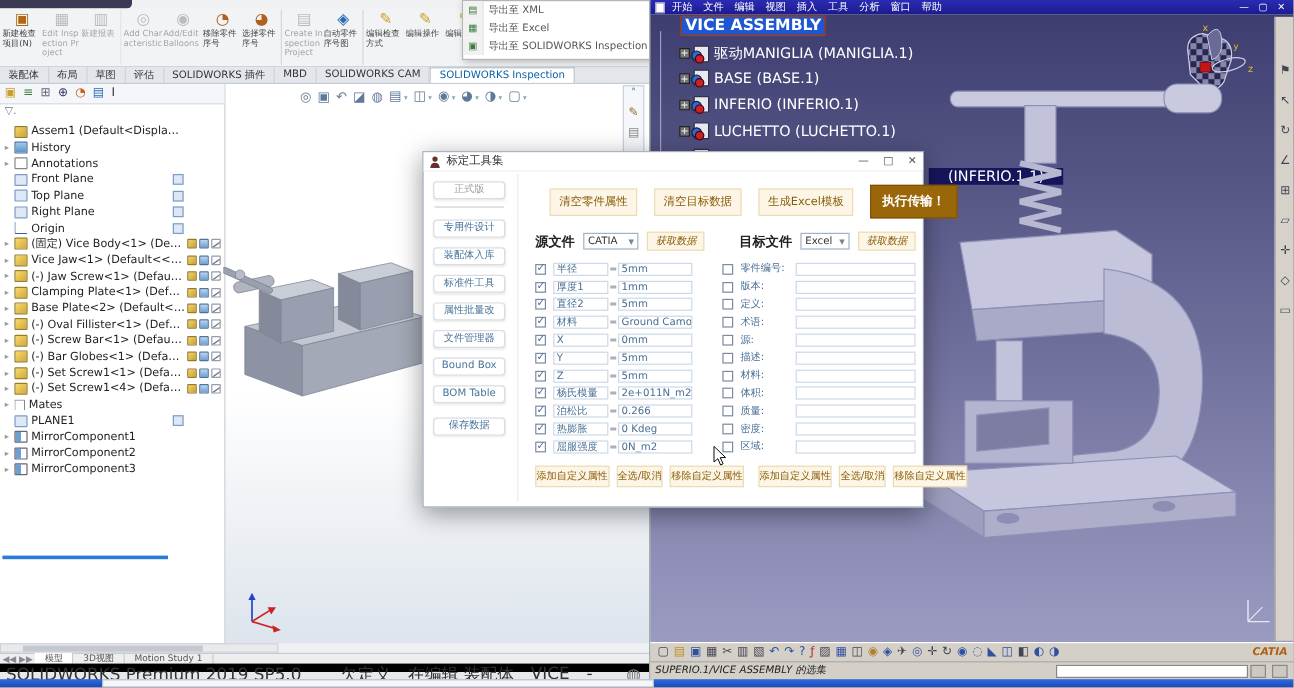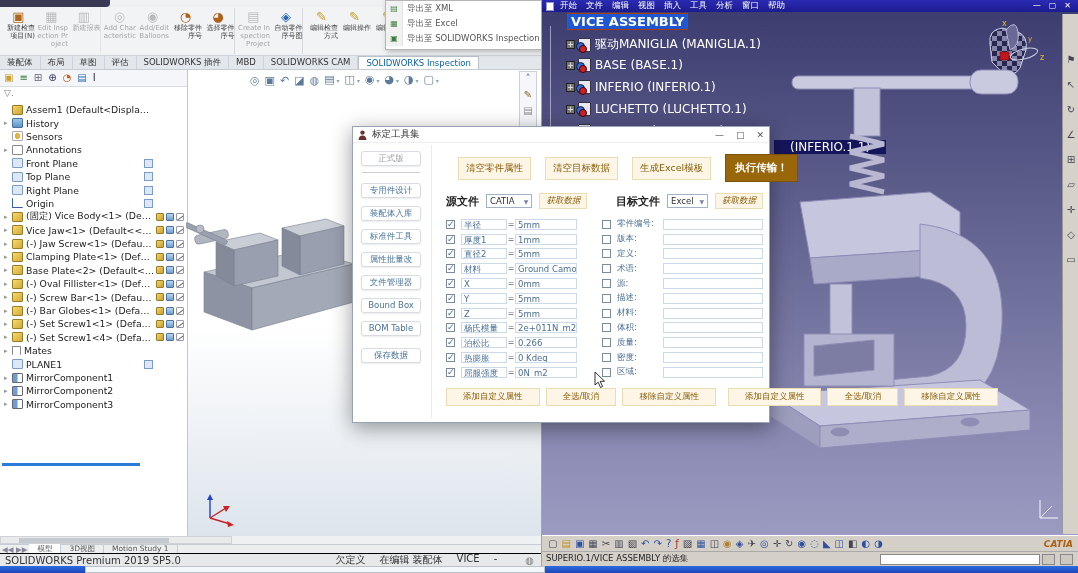--- a/index.html
+++ b/index.html
@@ -7,21 +7,21 @@
   body{font-family:"DejaVu Sans","Liberation Sans",sans-serif;background:#888;}
   #screen{position:relative;width:1078px;height:573px;overflow:hidden;background:#d4d0c8;}
   .abs{position:absolute;}
 
   
   #sw{left:0;top:0;width:541px;height:566px;background:#eef0f2;}
   #sw-topstrip{left:0;top:0;width:110px;height:7px;background:#3a3a55;border-radius:0 0 4px 0;}
   #sw-ribbon{left:0;top:7px;width:541px;height:49px;background:#f2f3f5;border-bottom:1px solid #cfd4da;display:flex;align-items:flex-start;padding:1px 2px;}
   .rb{width:33px;height:46px;display:flex;flex-direction:column;align-items:center;padding-top:2px;}
   .rb .ric{font-size:13px;line-height:14px;}
-  .rb .rlb{font-size:7px;line-height:8px;height:24px;width:33px;text-align:right;color:#444;overflow:hidden;word-break:break-all;}
+  .rb .rlb{font-size:7px;line-height:8px;height:24px;width:33px;text-align:left;color:#444;overflow:hidden;word-break:break-all;}
   .rb.grayed{opacity:.45;filter:grayscale(1);}
   .rb.endgroup{border-right:1px solid #d4d8dd;margin-right:2px;}
   #sw-tabs{left:0;top:56px;width:541px;height:14px;background:#e3e7ec;border-bottom:1px solid #c6ccd4;display:flex;align-items:stretch;}
   .swtab{font-size:8.5px;color:#333;padding:1px 7px 0 7px;border-right:1px solid #cdd3da;white-space:nowrap;}
   .swtab.active{background:#ffffff;color:#0a62a8;border:1px solid #b9c2cc;border-bottom:none;}
   
   #sw-panel{left:0;top:70px;width:188px;height:466px;background:#fff;border-right:1px solid #c0c7d0;}
   #fm-tabs{left:0;top:0;width:187px;height:17px;background:#f4f6f9;border-bottom:1px solid #d8dde3;display:flex;gap:6px;padding:1px 4px;align-items:center;}
   .fmt{font-size:10px;line-height:14px;}
   #fm-filter{left:0;top:18px;width:187px;height:13px;padding-left:4px;font-size:9px;color:#777;}
@@ -56,21 +56,21 @@
   .hu .dd{font-size:6px;color:#8aa;}
   #taskpane{left:331px;top:1px;width:18px;height:64px;background:#f5f7fa;border:1px solid #c9d2dc;display:flex;flex-direction:column;align-items:center;gap:6px;padding-top:2px;}
   #taskpane span{font-size:10px;color:#4a7ab5;line-height:10px;}
   
   #sw-hscroll{left:0;top:536px;width:232px;height:8px;background:#e8eaec;border:1px solid #cfd3d8;}
   #sw-hscroll .thumb{position:absolute;left:18px;top:1px;width:150px;height:5px;background:#c3c9cf;}
   #sw-doctabs{left:0;top:544px;width:541px;height:9px;background:#eceef0;border-top:1px solid #c6ccd4;display:flex;align-items:center;font-size:7.5px;color:#555;}
   .navbtn{padding:0 2px;color:#889;}
   .doctab{padding:0 8px;border-right:1px solid #c6ccd4;white-space:nowrap;}
   .doctab.active{background:#fff;}
-  #sw-status{left:0;top:553px;width:541px;height:13px;background:#e6e8ea;border-top:1px solid #000000;font-size:10px;color:#333;display:flex;align-items:center;padding:0 5px;}
+  #sw-status{left:0;top:553px;width:541px;height:13px;background:#e6e8ea;border-top:7px solid #000000;font-size:14px;color:#333;display:flex;align-items:center;padding:0 5px;}
   #sw-status .spacer{flex:1;}
   #sw-status span{margin-right:14px;white-space:nowrap;}
 
   
   #export-menu{left:385px;top:0;width:160px;height:50px;background:#fff;border:1px solid #b5b5b5;box-shadow:2px 2px 6px rgba(0,0,0,.25);}
   .mitem{height:15px;display:flex;align-items:center;font-size:8.5px;color:#555;white-space:nowrap;overflow:hidden;}
   .mitem .mic{width:17px;height:15px;background:#f1f1f1;border-right:1px solid #e3e3e3;display:flex;align-items:center;justify-content:center;font-size:8px;color:#3a7a3a;flex:none;}
   .mitem .mlb{padding-left:4px;}
 
   
@@ -91,21 +91,21 @@
   .crow .clbl{font-size:12px;color:#fff;}
   #ctree-line{position:absolute;left:8px;top:14px;width:1px;height:100px;background:rgba(230,230,245,.55);}
   .float-label{position:absolute;font-size:12px;color:#fff;background:#15155c;padding:0 16px;white-space:nowrap;}
   
   #catia-right{position:absolute;right:0;top:2px;width:17px;height:520px;background:#d6d2ca;border-left:1px solid #999;display:flex;flex-direction:column;align-items:center;gap:14px;padding-top:40px;}
   #catia-right span{font-size:10px;color:#445;line-height:11px;}
   
   #catia-tools{left:0;top:535px;width:537px;height:16px;background:#d4d0c8;border-top:1px solid #fff;display:flex;align-items:center;gap:3px;padding:0 6px;}
   .ctool{font-size:10px;line-height:12px;}
   #catia-logo{margin-left:auto;font-size:9px;font-style:italic;color:#b06010;font-weight:bold;}
-  #catia-status{left:0;top:551px;width:537px;height:15px;background:#d4d0c8;border-top:1px solid #aaa;display:flex;align-items:center;font-size:8.5px;color:#222;padding:0 4px;}
+  #catia-status{left:0;top:551px;width:537px;height:15px;background:#d4d0c8;border-top:1px solid #aaa;display:flex;align-items:center;font-size:8.5px;color:#222;padding:0 4px;font-style:italic;}
   #catia-cmd{position:absolute;left:338px;top:2px;width:160px;height:11px;background:#fff;border:1px solid #888;}
   .cstat-btn{position:absolute;top:2px;width:13px;height:11px;background:#cdc9c1;border:1px solid #888;}
 
   
   #taskbar{left:0;top:566px;width:1078px;height:7px;background:linear-gradient(#2f6ae0,#1c47b8);}
   #taskbar .inset{position:absolute;left:85px;top:0;width:460px;height:7px;background:#f4f6f9;border:1px solid #b9c2cc;}
 
   
   #dialog{left:352px;top:126px;width:418px;height:297px;background:#fff;border:1px solid #96a4b6;box-shadow:0 5px 20px rgba(0,0,0,.4);}
   #dlg-title{height:16px;border-bottom:1px solid #eee;display:flex;align-items:center;padding:0 5px;background:#fff;}
@@ -134,21 +134,21 @@
   .frow{height:14.8px;display:flex;align-items:center;}
   .cb{width:9px;height:9px;border:1px solid #7a8aa0;background:#fff;flex:none;position:relative;}
   .frow.checked .cb::after{content:"✓";position:absolute;left:0;top:-2px;font-size:9px;color:#4a6a9a;}
   .fbox{height:11px;border:1px solid #ccd9e8;font-size:8.5px;color:#4a6f94;padding:0 2px;line-height:10px;white-space:nowrap;overflow:hidden;background:#fff;}
   .fbox.nm{width:46px;margin-left:6px;}
   .frow .eq{font-size:8px;color:#667;width:8px;text-align:center;}
   .fbox.vl{width:62px;}
   .tlabel{font-size:8.5px;color:#4a6f94;margin-left:6px;width:46px;white-space:nowrap;overflow:hidden;flex:none;}
   .tinput{flex:1;height:11px;border:1px solid #ccd9e8;background:#fff;}
   #dlg-footer{display:flex;align-items:center;gap:6px;margin-top:8px;}
-  .fbtn{background:#fdf6e7;border:1px solid #ecdcb4;color:#8a5c08;font-size:8.5px;padding:2px 16px;white-space:nowrap;}
+  .fbtn{background:#fdf6e7;border:1px solid #ecdcb4;color:#8a5c08;font-size:8.5px;padding:2px 0;white-space:nowrap;}
   .fgap{width:22px;}
 
   
   #cursor{left:594px;top:371px;width:12px;height:18px;}
 </style>
 </head>
 <body>
 
 <div id="screen">
 
@@ -265,26 +265,20 @@
         </div>
         <div>
 
             <div class="trow exp">
               <span class="exp">▸</span>
               <span class="ti icon-folder"></span>
               <span class="lbl">History</span>
 
             </div>
 
-            <div class="trow">
-              <span class="exp">▸</span>
-              <span class="ti icon-sensor"></span>
-              <span class="lbl">Sensors</span>
-
-            </div>
 
             <div class="trow exp">
               <span class="exp">▸</span>
               <span class="ti icon-ann"></span>
               <span class="lbl">Annotations</span>
 
             </div>
 
             <div class="trow">
               <span class="exp">▸</span>

